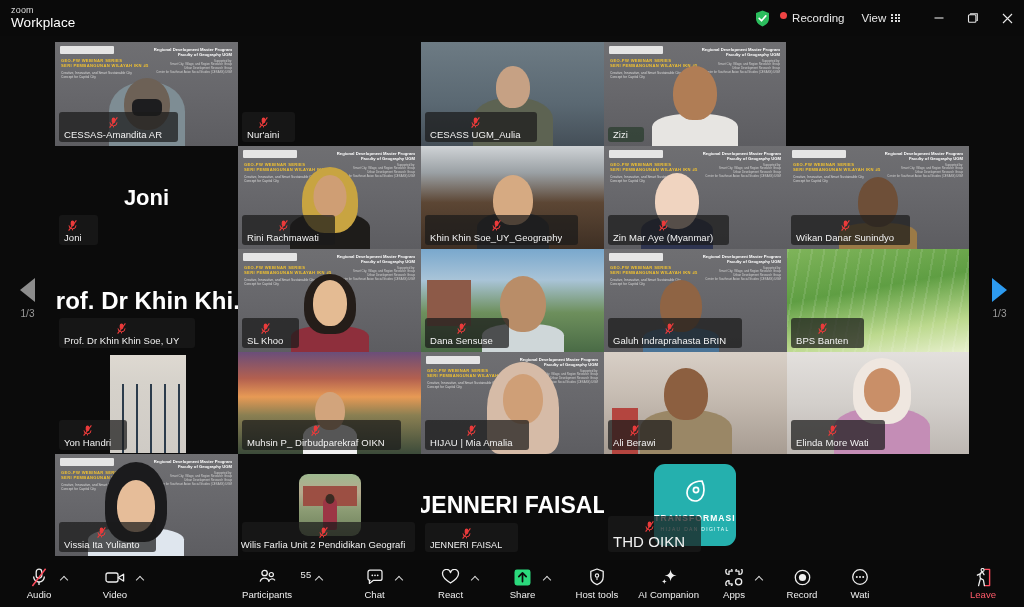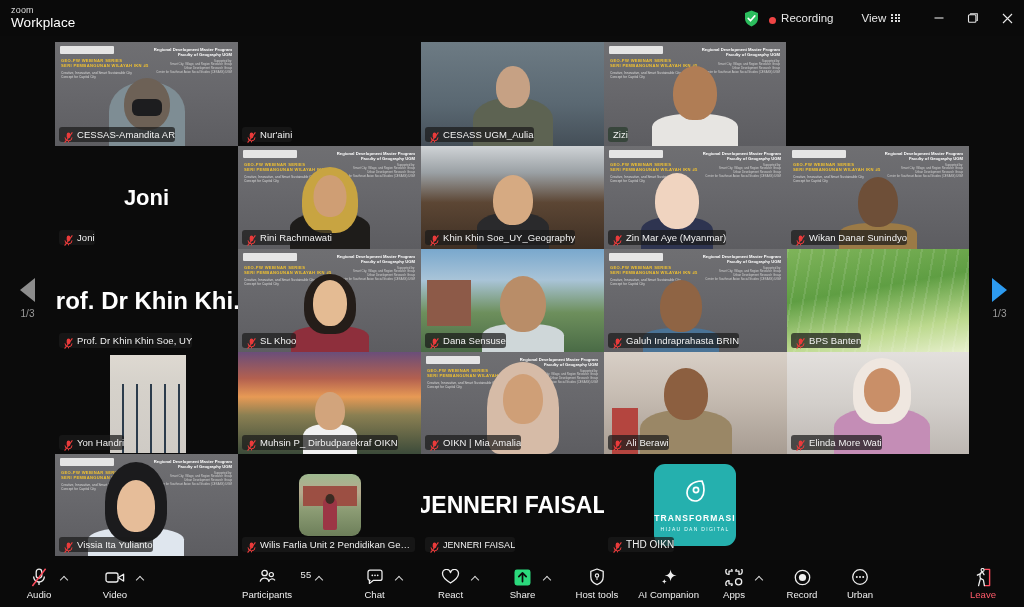--- a/index.html
+++ b/index.html
@@ -15,21 +15,21 @@
   .titlebar {
     position: absolute; top: 0; left: 0; width: 1024px; height: 36px;
     background: #0a0a0a; display: flex; align-items: center;
   }
   .brand { margin-left: 11px; line-height: 1.05; }
   .brand .zoom { font-size: 9px; color: #dcdcdc; letter-spacing: .2px; }
   .brand .wp { font-size: 13.5px; color: #ffffff; font-weight: 400; letter-spacing: .1px; }
   .tb-right { margin-left: auto; display: flex; align-items: center; height: 36px; }
   .shield { width: 15px; height: 17px; margin-right: 10px; position: relative; }
   .shield svg { display:block; }
-  .rec { display: flex; align-items: flex-end; margin-right: 28px; }
+  .rec { display: flex; align-items: flex-start; margin-right: 17px; }
   .rec-dot { width: 7px; height: 7px; border-radius: 50%; background: #ef4444; margin-right: 5px; }
   .rec-label { font-size: 11.5px; color: #e8e8e8; }
   .view-btn { display: flex; align-items: center; margin-right: 22px; cursor: pointer; }
   .view-label { font-size: 11.5px; color: #e8e8e8; margin-right: 5px; }
   .grid-ico { display: grid; grid-template-columns: repeat(3,2px); grid-template-rows: repeat(3,2px); gap: 1.4px; }
   .grid-ico i { background: #dcdcdc; display: block; width: 2px; height: 2px; }
   .winbtn { width: 34px; height: 36px; display: flex; align-items: center; justify-content: center; cursor: pointer; }
   .winbtn svg { display: block; }
 
   
@@ -68,21 +68,21 @@
     position: absolute; left: 50%; transform: translateX(-50%);
     bottom: 0; border-radius: 46% 46% 0 0;
   }
   .head { position: absolute; left: 50%; transform: translateX(-50%); border-radius: 50%; }
 
   
   .namebar {
     position: absolute; left: 4px; bottom: 4px;
     display: flex; align-items: center; gap: 4px;
     background: rgba(26,26,26,.72); border-radius: 3px;
-    padding: 2px 0 2px 5px; max-width: calc(100% - 10px);
+    padding: 2px 16px 2px 5px; max-width: calc(100% - 10px); flex-direction: column;
   }
   .namebar .nm {
     font-size: 9.5px; color: #f2f2f2; white-space: nowrap;
     overflow: hidden; text-overflow: ellipsis; letter-spacing: .05px;
   }
   .mic { width: 9px; height: 11px; flex: 0 0 9px; }
   .bigname {
     position: absolute; inset: 0; display: flex; align-items: center; justify-content: center;
     color: #ffffff; font-weight: 700; padding: 0 10px;
     white-space: nowrap; overflow: hidden; text-overflow: ellipsis;
@@ -585,21 +585,21 @@
         <div class="head" style="width:40px;height:50px;bottom:30px;left:56%;background:#cf9f77;border-radius:50% 50% 46% 46%"></div>
         <div class="namebar">
           <span class="mic">
             <svg width="9" height="11" viewBox="0 0 9 11">
                 <rect x="2.7" y="0.6" width="3.6" height="5.7" rx="1.8" fill="#ea3b3b"></rect>
                 <path d="M1 5.4 a3.5 3.5 0 0 0 7 0" stroke="#ea3b3b" stroke-width="1" fill="none"></path>
                 <path d="M4.5 8.8 V10.4" stroke="#ea3b3b" stroke-width="1"></path>
                 <path d="M0.6 10.6 L8.4 0.4" stroke="#ea3b3b" stroke-width="1.1"></path>
               </svg>
           </span>
-          <span class="nm">OIKN | Mia Amalia</span>
+          <span class="nm">HIJAU | Mia Amalia</span>
         </div>
       </div>
 
       <div class="tile" style="width:183px">
         <div style="position:absolute;inset:0;background:linear-gradient(180deg,#d8cfc6 0%,#c5bbb1 45%,#a79c92 100%)"></div>
         <div style="position:absolute;left:8px;bottom:0;width:26px;height:46px;background:#b4453f"></div>
         <div class="person" style="width:92px;height:44px;background:#9a8766;border-radius:42% 42% 0 0;left:45%"></div>
         <div class="head" style="width:44px;height:52px;bottom:34px;left:45%;background:#8c5f40;border-radius:50% 50% 45% 45%"></div>
         <div class="namebar">
           <span class="mic">
@@ -715,21 +715,21 @@
         </div>
         <div class="namebar">
           <span class="mic">
             <svg width="9" height="11" viewBox="0 0 9 11">
                 <rect x="2.7" y="0.6" width="3.6" height="5.7" rx="1.8" fill="#ea3b3b"></rect>
                 <path d="M1 5.4 a3.5 3.5 0 0 0 7 0" stroke="#ea3b3b" stroke-width="1" fill="none"></path>
                 <path d="M4.5 8.8 V10.4" stroke="#ea3b3b" stroke-width="1"></path>
                 <path d="M0.6 10.6 L8.4 0.4" stroke="#ea3b3b" stroke-width="1.1"></path>
               </svg>
           </span>
-          <span class="nm" style="font-size:10px">THD OIKN</span>
+          <span class="nm" style="font-size:15px">THD OIKN</span>
         </div>
       </div>
     </div>
   </div>
 
   <div class="toolbar">
 
     <div class="pill" style="margin-left:22px">
       <div class="titem">
         <div class="ticon">
@@ -862,21 +862,21 @@
 
     <div class="titem" style="margin-left:24px">
       <div class="ticon">
         <svg width="18" height="18" viewBox="0 0 18 18">
           <circle cx="9" cy="9" r="7.3" fill="none" stroke="#efefef" stroke-width="1.3"></circle>
           <circle cx="5.8" cy="9" r="1" fill="#efefef"></circle>
           <circle cx="9" cy="9" r="1" fill="#efefef"></circle>
           <circle cx="12.2" cy="9" r="1" fill="#efefef"></circle>
         </svg>
       </div>
-      <div class="tlabel">Urban</div>
+      <div class="tlabel">Wati</div>
     </div>
 
     <div class="titem leave" style="margin-left:auto;margin-right:24px">
       <div class="ticon">
         <svg width="20" height="19" viewBox="0 0 20 19">
           <path d="M11.4 1.4 L16.6 1.4 V17.6 L11.4 17.6" fill="none" stroke="#ff4d5e" stroke-width="1.4" stroke-linejoin="round"></path>
           <path d="M9 3.4 C7 5.4 6.6 8.2 7.4 10.4 L5.6 17.6 M9 3.4 L11 6.6 M7.4 10.4 L10.4 12 L11.4 17.6 M4.4 7.2 L8 5.4" fill="none" stroke="#efefef" stroke-width="1.3" stroke-linecap="round" stroke-linejoin="round"></path>
           <circle cx="9.6" cy="2" r="1.5" fill="none" stroke="#efefef" stroke-width="1.2"></circle>
         </svg>
       </div>

